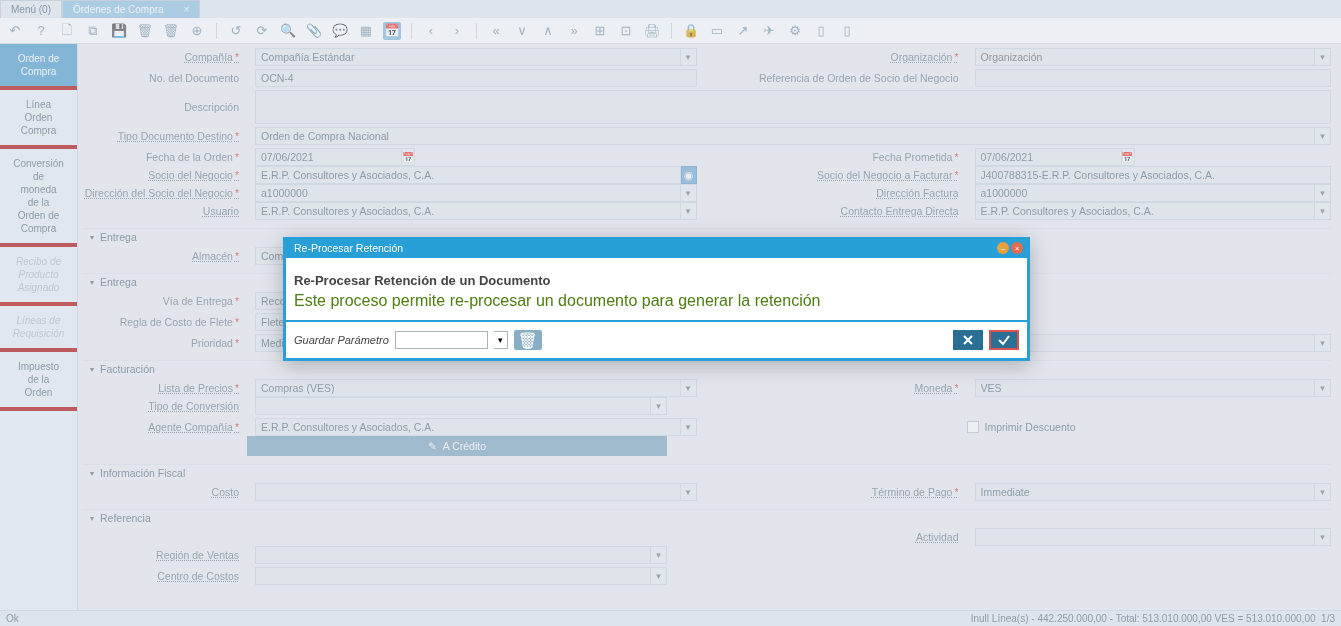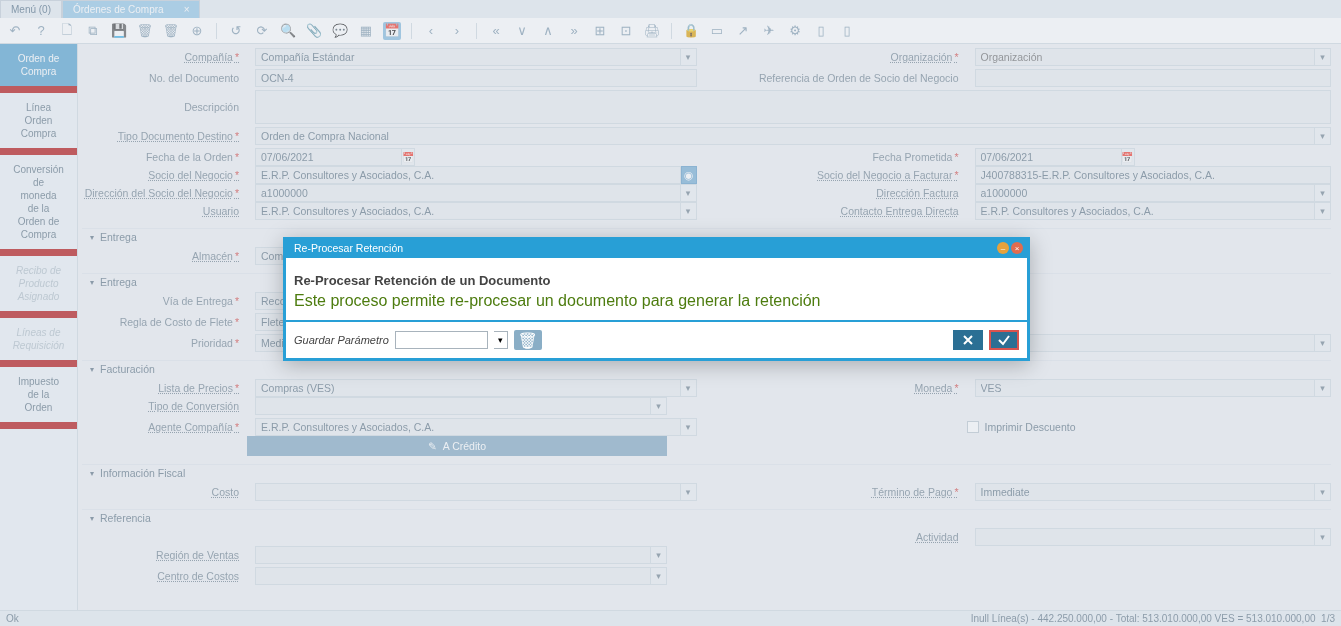--- a/index.html
+++ b/index.html
@@ -13,21 +13,21 @@
 .close-x{font-size:10px;color:#fff;cursor:pointer;}
 
 
 .toolbar{height:26px;background:#fff;border-bottom:1px solid #d4dde4;display:flex;align-items:center;padding:0 6px;gap:8px;}
 .toolbar .tico{width:18px;height:18px;display:flex;align-items:center;justify-content:center;color:#8aa3b5;font-size:13px;cursor:pointer;}
 .toolbar .sep{width:1px;height:16px;background:#d4dde4;margin:0 2px;}
 
 
 .main{display:flex;height:calc(626px - 18px - 26px - 16px);}
 .sidebar{width:78px;background:#eef3f7;border-right:1px solid #d4dde4;display:flex;flex-direction:column;font-size:10px;color:#6b7f8e;text-align:center;}
-.sidebar .sbitem{padding:8px 4px;border-bottom:7px solid #b91c1c;line-height:1.3;cursor:pointer;}
+.sidebar .sbitem{padding:8px 4px;border-bottom:4px solid #b91c1c;line-height:1.3;cursor:pointer;}
 .sidebar .sbitem.active{background:#5fa8d3;color:#fff;}
 .sidebar .sbitem.disabled{color:#b8c4cd;font-style:italic;}
 
 
 .form{flex:1;overflow:auto;padding:4px 10px 4px 4px;font-size:10.5px;color:#6b7f8e;}
 .row{display:flex;align-items:center;margin-bottom:3px;}
 .lbl{width:165px;text-align:right;padding-right:8px;font-size:10.5px;color:#7b8c99;}
 .lbl.req::after{content:"*";color:#d9534f;margin-left:2px;}
 .lbl.link{text-decoration:underline dotted;cursor:pointer;}
 .fld{flex:1;display:flex;}

